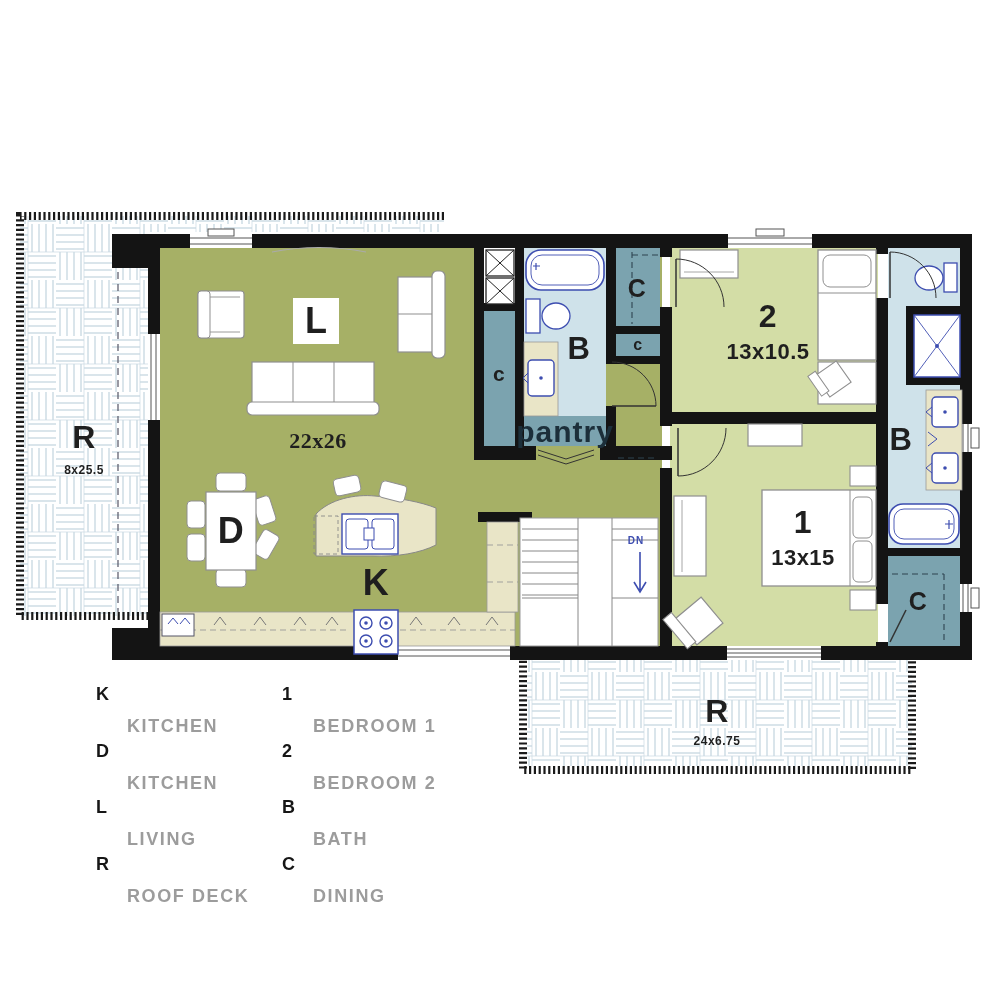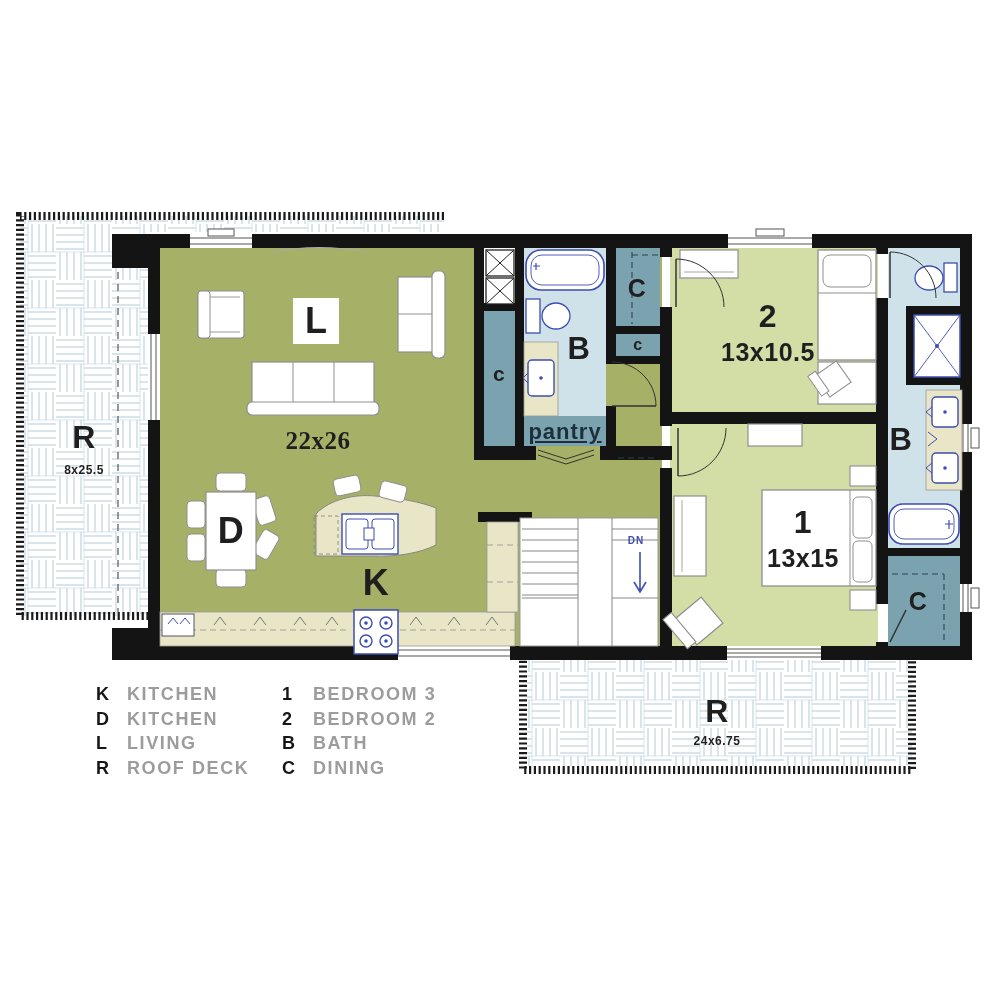--- a/index.html
+++ b/index.html
@@ -11,31 +11,31 @@
   .f-bath{fill:var(--bath-blue,#cfe2ea);}
   .f-teal{fill:var(--closet-teal,#7ba3af);}
   .f-counter{fill:var(--counter-beige,#e9e5c7);}
   .f-wall{fill:var(--wall-black,#141414);}
   .s-fix{stroke:var(--fixture-navy,#3d4db0);fill:#fff;}
   .s-fur{stroke:var(--furniture-gray,#8f8f8f);fill:#fff;}
   .rail{fill:none;stroke:#1a1a1a;stroke-width:8;stroke-dasharray:2.2 2.6;}
   .lbl{position:absolute;transform:translate(-50%,-50%);font-weight:bold;color:var(--label-dark,#1f1f1f);
        white-space:nowrap;letter-spacing:0.5px;z-index:5;}
   .sz36{font-size:36px;} .sz32{font-size:32px;} .sz31{font-size:31px;}
-  .sz25{font-size:25px;} .sz21{font-size:21px;} .sz19{font-size:25px;font-weight:bold;}
+  .sz25{font-size:25px;} .sz21{font-size:21px;} .sz19{font-size:22px;font-weight:bold;}
   .sz17{font-size:12px;} .sz16{font-size:16px;}
-  .pantry-lbl{font-size:22px;color:#1c2f3a;letter-spacing:1px;text-decoration:underline;}
+  .pantry-lbl{font-size:30px;color:#1c2f3a;letter-spacing:1px;}
   .dn-lbl{font-size:10px;color:var(--fixture-navy,#3d4db0);letter-spacing:1px;}
   .lbox{position:absolute;left:293px;top:298px;width:46px;height:46px;background:#fff;
         display:flex;align-items:center;justify-content:center;z-index:4;}
   .lbox span{font-weight:bold;font-size:36px;color:var(--label-dark,#1f1f1f);}
   .legend-col{position:absolute;z-index:5;font-weight:bold;font-size:18px;line-height:24.5px;}
   .lrow{display:flex;}
   .lkey{width:31px;color:#161616;letter-spacing:1px;}
-  .llab{color:var(--legend-gray,#9c9c9c);letter-spacing:1.6px;}
+  .llab{color:var(--legend-gray,#9c9c9c);letter-spacing:1.6px;margin-top:32px;}
 </style>
 </head>
 <body>
 
 <div id="stage">
 
 <svg width="990" height="990" viewBox="0 0 990 990">
   <defs>
     <pattern id="bw" width="56" height="56" patternUnits="userSpaceOnUse">
       <rect width="56" height="56" fill="#ffffff"></rect>
@@ -347,21 +347,21 @@
     <span class="llab">LIVING</span>
   </div>
   <div class="lrow">
     <span class="lkey">R</span>
     <span class="llab">ROOF DECK</span>
   </div>
 </div>
 <div class="legend-col" style="left:282px;top:682px;">
   <div class="lrow">
     <span class="lkey">1</span>
-    <span class="llab">BEDROOM 3</span>
+    <span class="llab">BEDROOM 1</span>
   </div>
   <div class="lrow">
     <span class="lkey">2</span>
     <span class="llab">BEDROOM 2</span>
   </div>
   <div class="lrow">
     <span class="lkey">B</span>
     <span class="llab">BATH</span>
   </div>
   <div class="lrow">

